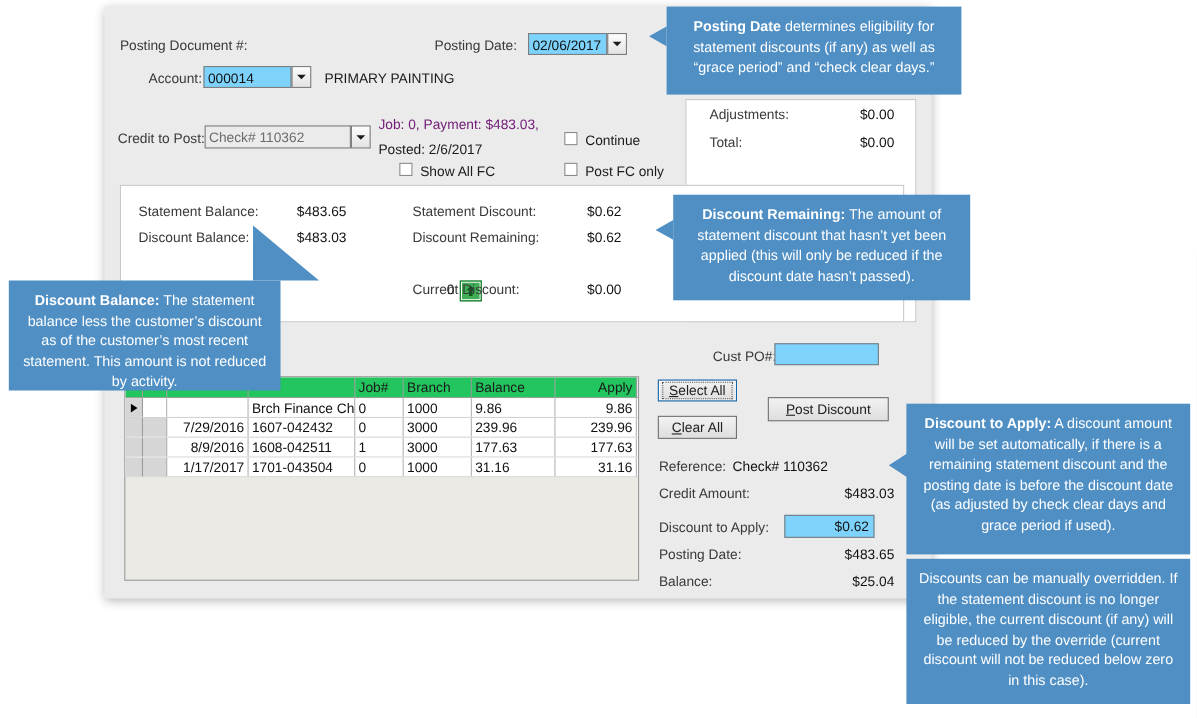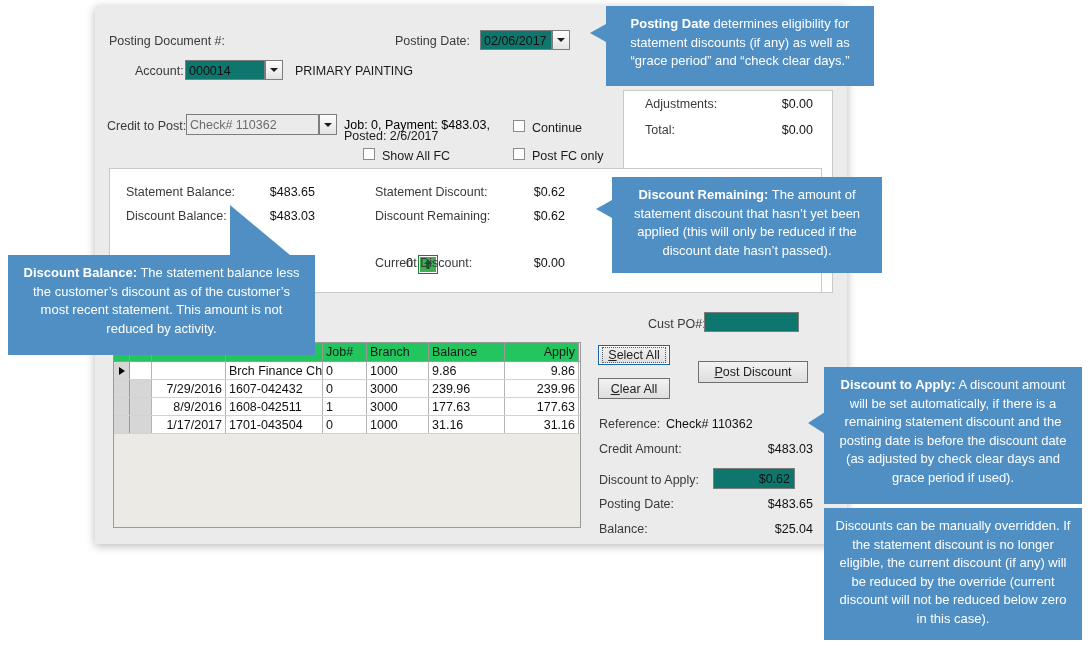--- a/index.html
+++ b/index.html
@@ -25,21 +25,21 @@
     white-space:nowrap;
     line-height:14px;
   }
   .val{
     position:absolute;font-size:12.5px;color:#111;white-space:nowrap;
     text-align:right;line-height:14px;
   }
 
   
   .tbox{
-    position:absolute;background:#0f766e;
+    position:absolute;background:#7dd3fc;
     border:1px solid #7d7d7d;
     box-sizing:border-box;
     font-size:12.5px;color:#111;
     line-height:18px;
     padding:1px 3px;
     white-space:nowrap;
     overflow:hidden;
   }
   .tbox.grey{background:#ebebeb;color:#6c6c6c;}
   .tbox.ralign{text-align:right;padding-right:4px;}
@@ -178,21 +178,21 @@
     <div class="combo-btn" style="left:170px;top:54px;height:20px;">
         <i></i>
       </div>
     <div class="lbl" style="left:200px;top:58px;color:#1b1b1b;">PRIMARY PAINTING</div>
 
     <div class="lbl" style="left:12px;top:113px;">Credit to Post:</div>
     <div class="tbox grey" style="left:91px;top:108px;width:133px;height:21px;">Check# 110362</div>
     <div class="combo-btn" style="left:224px;top:108px;height:21px;">
         <i></i>
       </div>
-    <div class="lbl" style="left:249px;top:112px;color:#000000;">Job: 0, Payment: $483.03,</div>
+    <div class="lbl" style="left:249px;top:100px;color:#701a75;">Job: 0, Payment: $483.03,</div>
     <div class="lbl" style="left:249px;top:123px;color:#1b1b1b;">Posted: 2/6/2017</div>
 
     <div class="cbx" style="left:418px;top:114px;"></div>
     <div class="lbl" style="left:437px;top:115px;color:#1b1b1b;">Continue</div>
 
     <div class="cbx" style="left:268px;top:142px;"></div>
     <div class="lbl" style="left:287px;top:143px;color:#1b1b1b;">Show All FC</div>
 
     <div class="cbx" style="left:418px;top:142px;"></div>
     <div class="lbl" style="left:437px;top:143px;color:#1b1b1b;text-align:right;">Post FC only</div>
@@ -321,21 +321,21 @@
   <div class="callout" style="left:606px;top:6px;width:268px;height:80px;text-align:center;">
     <b>Posting Date</b><span> determines eligibility for statement discounts (if any) as well as “grace period” and “check clear days.”</span>
   </div>
   <div class="tail" style="left:590px;top:24px;border-top:9px solid transparent;border-bottom:9px solid transparent;border-right:16px solid #4f8fc4;"></div>
 
   <div class="callout" style="left:612px;top:177px;width:270px;height:96px;">
     <b>Discount Remaining:</b><span> The amount of statement discount that hasn’t yet been applied (this will only be reduced if the discount date hasn’t passed).</span>
   </div>
   <div class="tail" style="left:596px;top:200px;border-top:9px solid transparent;border-bottom:9px solid transparent;border-right:16px solid #4f8fc4;"></div>
 
-  <div class="callout" style="left:8px;top:255px;width:307px;height:100px;">
+  <div class="callout" style="left:8px;top:255px;width:247px;height:100px;">
     <b>Discount Balance:</b><span> The statement balance less the customer’s discount as of the customer’s most recent statement. This amount is not reduced by activity.</span>
   </div>
   <div class="tail" style="left:230px;top:205px;border-left:0 solid transparent;border-right:60px solid transparent;border-bottom:50px solid #4f8fc4;"></div>
 
   <div class="callout" style="left:824px;top:367px;width:258px;height:137px;">
     <b>Discount to Apply:</b><span> A discount amount will be set automatically, if there is a remaining statement discount and the posting date is before the discount date (as adjusted by check clear days and grace period if used).</span>
   </div>
   <div class="tail" style="left:808px;top:412px;border-top:11px solid transparent;border-bottom:11px solid transparent;border-right:17px solid #4f8fc4;"></div>
 
   <div class="callout" style="left:824px;top:508px;width:258px;height:132px;">

